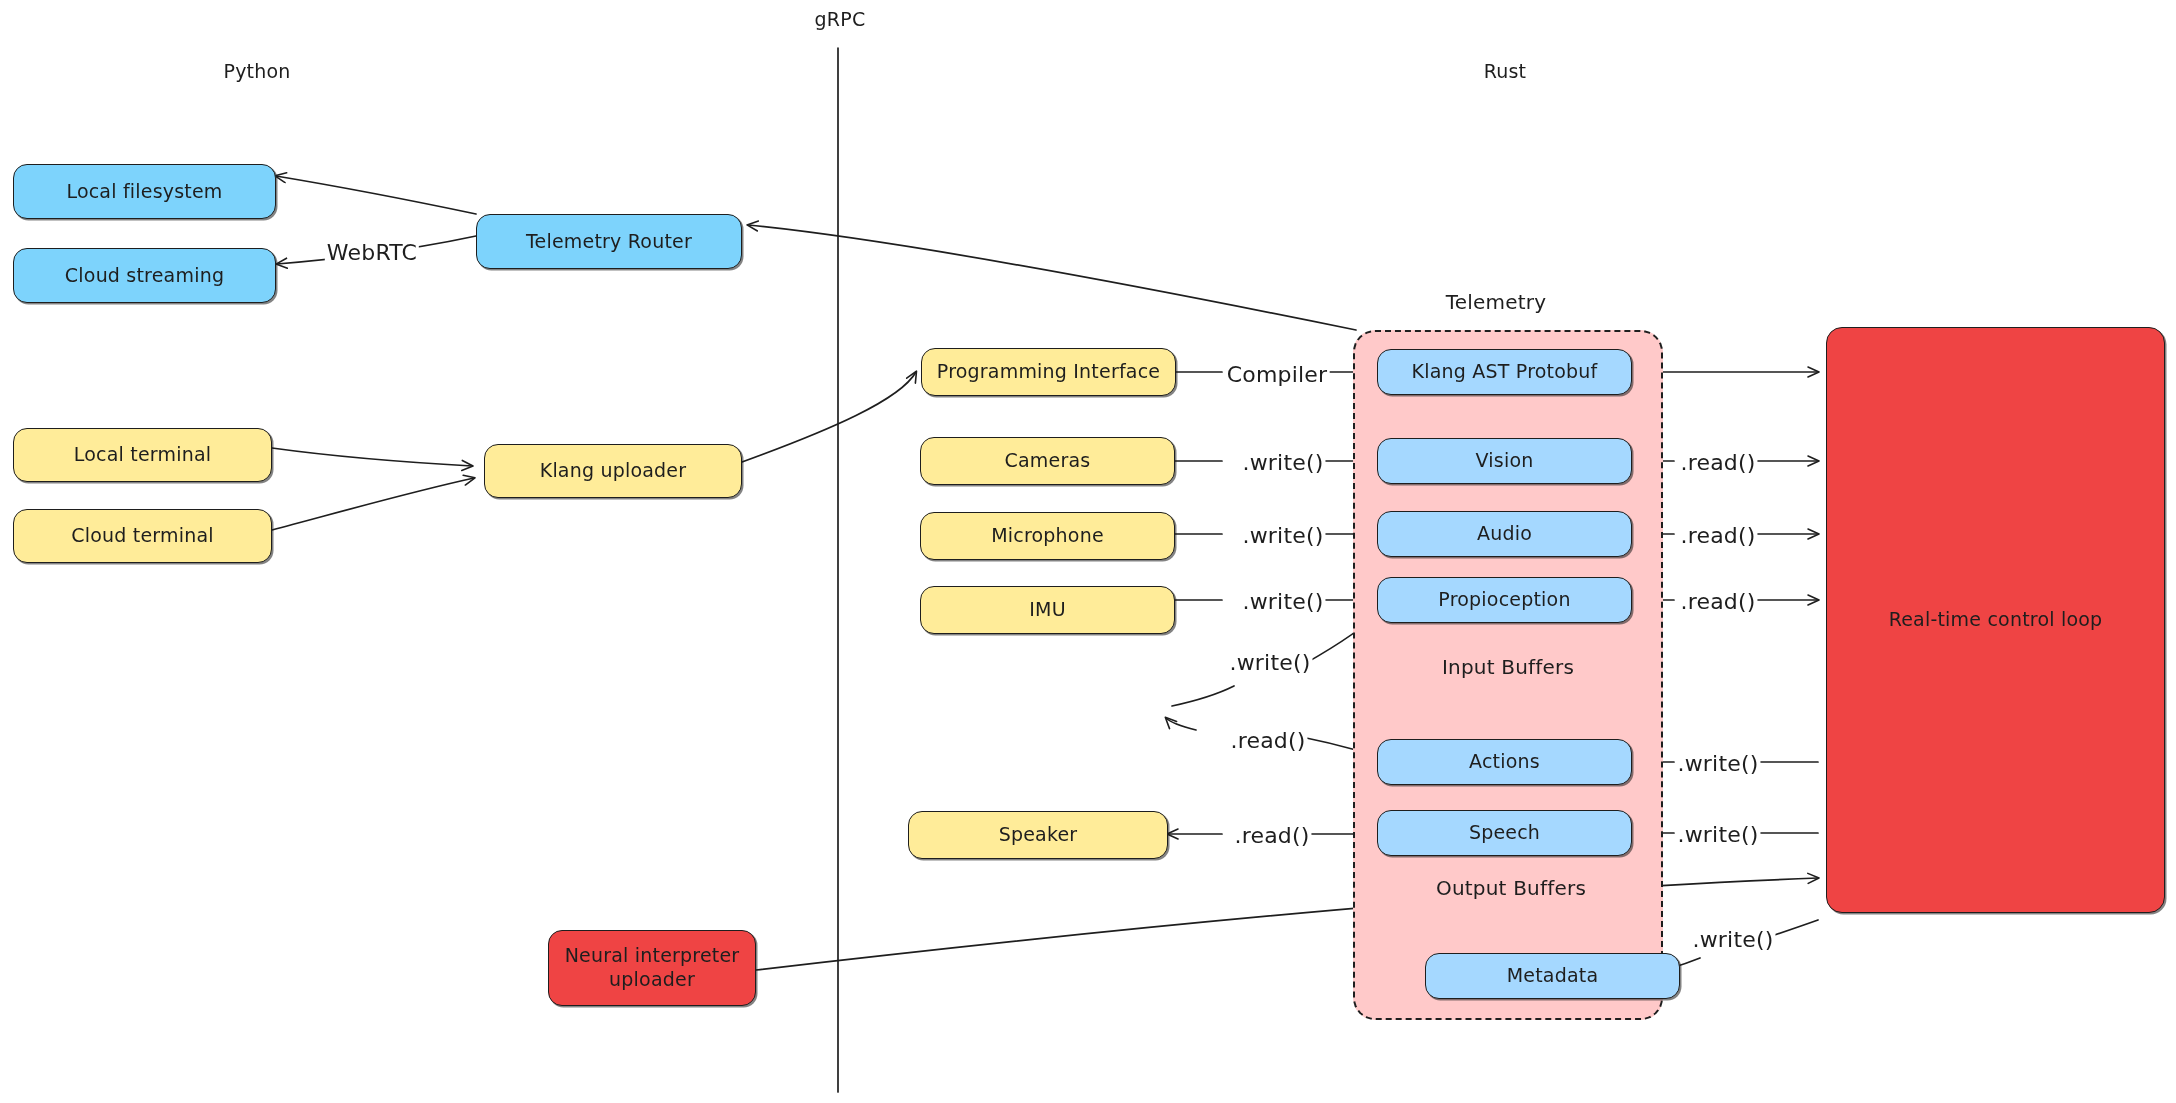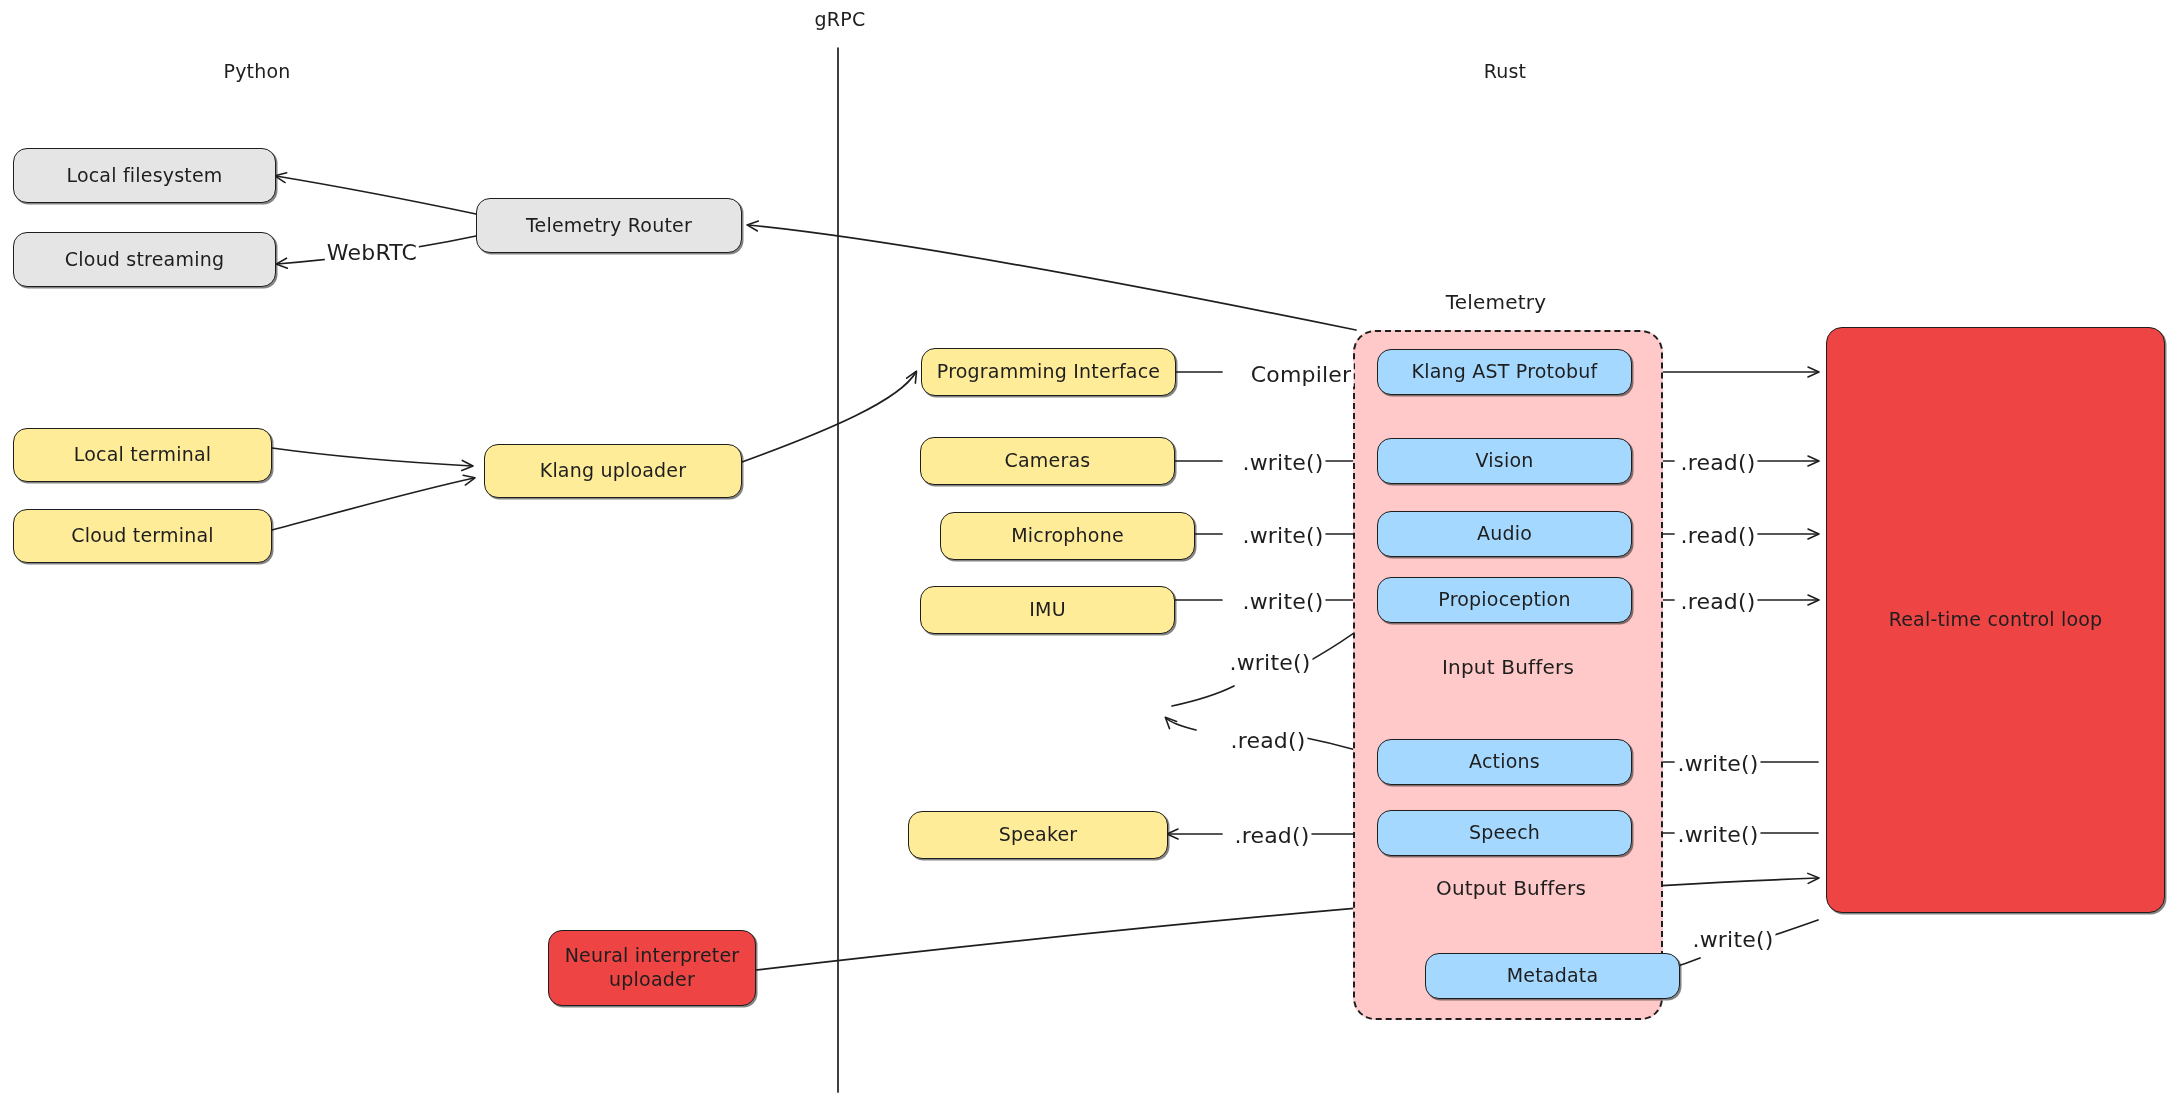--- a/index.html
+++ b/index.html
@@ -30,21 +30,21 @@
     text-align:center;
     border:1.6px solid #1e1e1e;
     border-radius:14px;
     color:#1e1e1e;
     font-size:19px;
     line-height:1.25;
     letter-spacing:.2px;
     padding:2px 10px;
     box-shadow:1.5px 1.5px 0 rgba(30,30,30,.55);
   }
-  .node.pink{background:#e5e5e5;}
+  .node.pink{background:#7dd3fc;margin-top:16px;}
   .node.yellow{background:#ffec99;}
   .node.blue{background:#a5d8ff;}
   .node.green{background:#ef4444;}
   .node.tall{border-radius:16px;}
 
   
   .group-frame{
     position:absolute;
     box-sizing:border-box;
     background:#ffc9c9;
@@ -174,21 +174,21 @@
   <div class="node green" style="left:548px;top:930px;width:208px;height:76px;">
     <span>Neural interpreter uploader</span>
   </div>
 
   <div class="node yellow" style="left:921px;top:348px;width:255px;height:48px;">
     <span>Programming Interface</span>
   </div>
   <div class="node yellow" style="left:920px;top:437px;width:255px;height:48px;">
     <span>Cameras</span>
   </div>
-  <div class="node yellow" style="left:920px;top:512px;width:255px;height:48px;margin-left:20px;">
+  <div class="node yellow" style="left:920px;top:512px;width:255px;height:48px;">
     <span>Microphone</span>
   </div>
   <div class="node yellow" style="left:920px;top:586px;width:255px;height:48px;">
     <span>IMU</span>
   </div>
   <div class="node yellow" style="left:908px;top:811px;width:260px;height:48px;">
     <span>Speaker</span>
   </div>
 
   <div class="node blue" style="left:1377px;top:349px;width:255px;height:46px;">
@@ -211,21 +211,21 @@
   </div>
   <div class="node blue" style="left:1377px;top:953px;width:255px;height:46px;margin-left:48px;">
     <span>Metadata</span>
   </div>
 
   <div class="node green tall" style="left:1826px;top:327px;width:339px;height:586px;">
     <span>Real-time control loop</span>
   </div>
 
   <div class="lbl edge ctr" style="left:372px;top:252px;">WebRTC</div>
-  <div class="lbl edge ctr" style="left:1277px;top:374px;margin-left:24px;">Compiler</div>
+  <div class="lbl edge ctr" style="left:1277px;top:374px;">Compiler</div>
 
   <div class="lbl edge ctr" style="left:1283px;top:462px;">.write()</div>
   <div class="lbl edge ctr" style="left:1283px;top:535px;">.write()</div>
   <div class="lbl edge ctr" style="left:1283px;top:601px;">.write()</div>
   <div class="lbl edge ctr" style="left:1270px;top:662px;">.write()</div>
   <div class="lbl edge ctr" style="left:1268px;top:740px;">.read()</div>
   <div class="lbl edge ctr" style="left:1272px;top:835px;">.read()</div>
 
   <div class="lbl edge ctr" style="left:1718px;top:462px;">.read()</div>
   <div class="lbl edge ctr" style="left:1718px;top:535px;">.read()</div>

